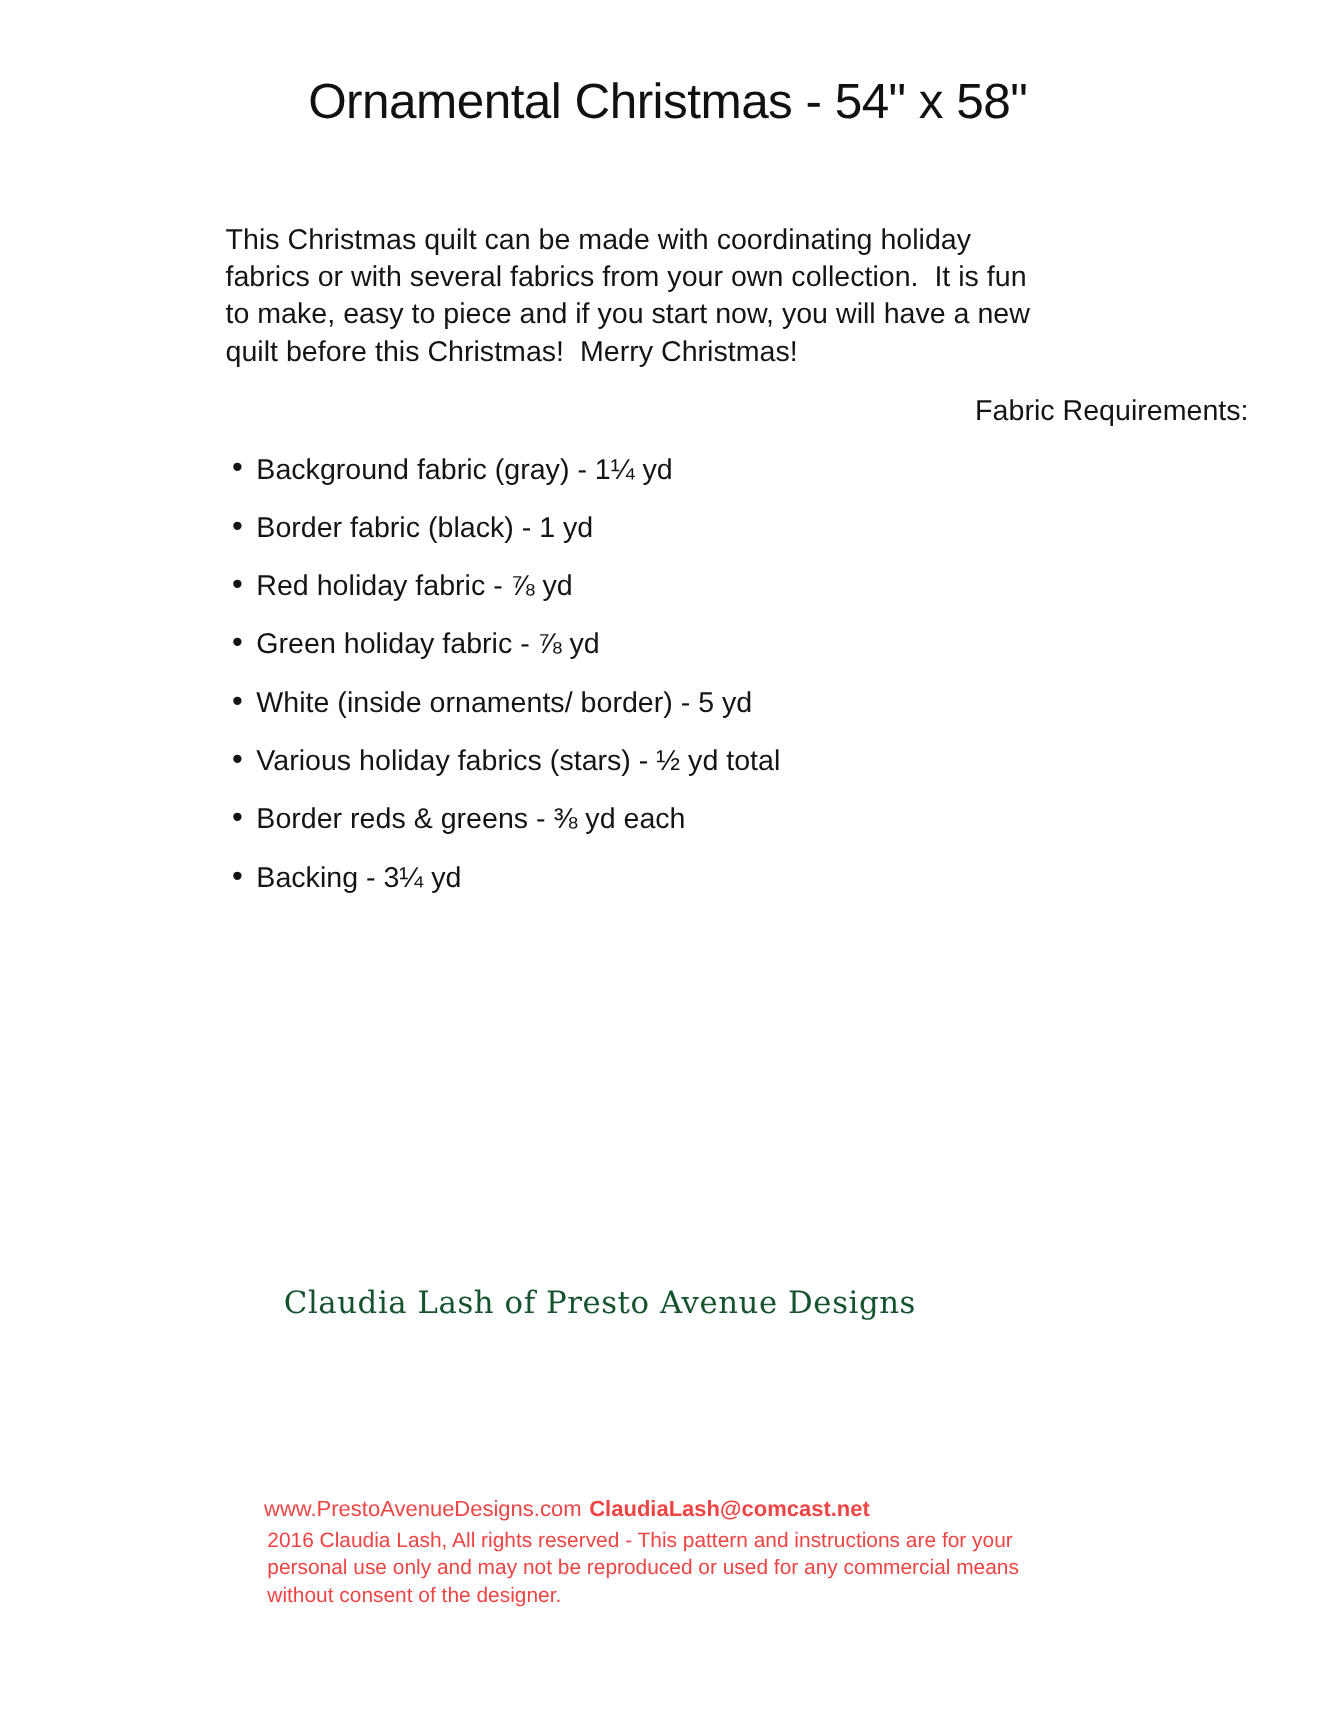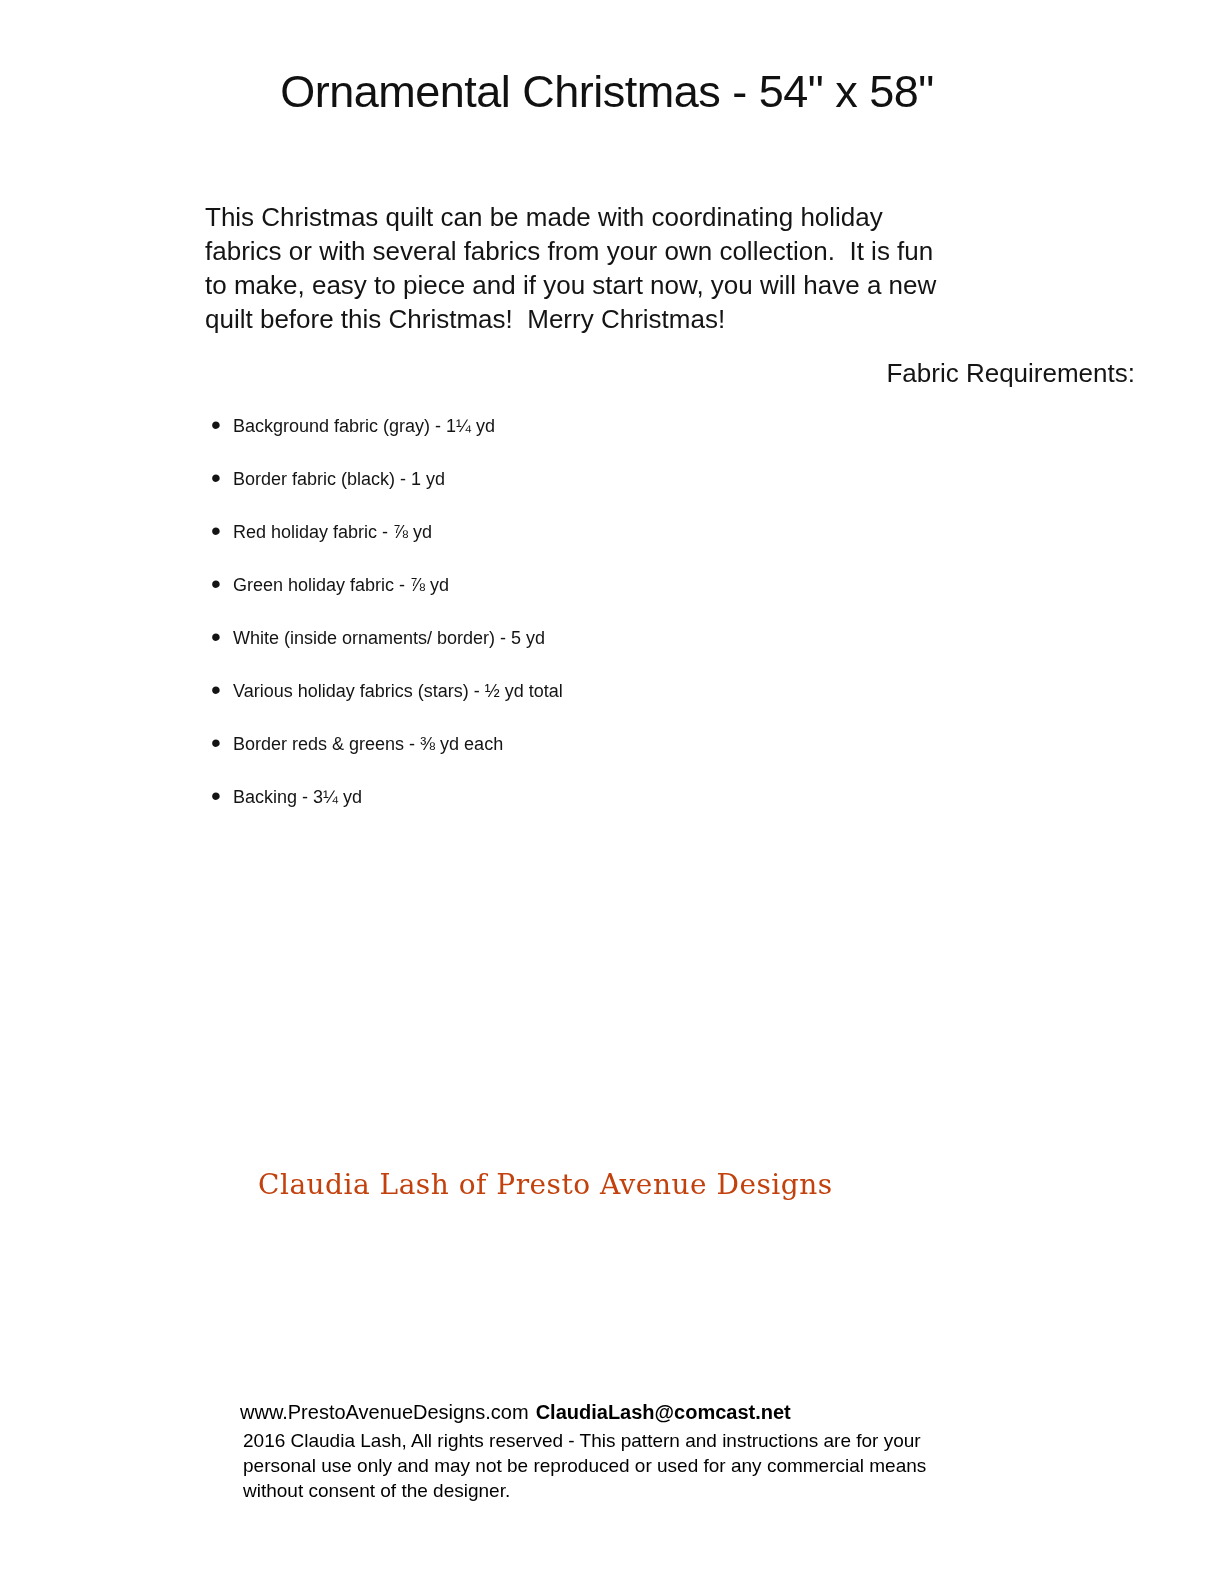--- a/index.html
+++ b/index.html
@@ -48,50 +48,50 @@
     text-align: right;
   }
   .req-list {
     margin: 19px 0 0 0;
     padding: 0 0 0 6px;
     list-style: none;
   }
   .req-list li {
     position: relative;
     padding-left: 22px;
-    font-size: 18px;
+    font-size: 26px;
     line-height: 34px;
     margin-bottom: 19px;
   }
   .req-list li::before {
     content: "\2022";
     position: absolute;
     left: 0;
     top: -1px;
     font-size: 28px;
     color: #141414;
   }
   .designer {
     position: absolute;
     left: 258px;
     top: 1164px;
     font-family: "DejaVu Serif", serif;
     font-size: 28px;
     line-height: 42px;
     letter-spacing: 0.5px;
-    color: #c2410c;
+    color: #14532d;
   }
   .footer {
     position: absolute;
     left: 240px;
-    top: 1400px;
+    top: 1360px;
     width: 760px;
     font-size: 19px;
     line-height: 25px;
-    color: #000000;
+    color: #ef4444;
   }
   .footer-contact {
     margin: 0;
     font-size: 20px;
     line-height: 25px;
   }
   .footer-contact .email {
     font-weight: 700;
     margin-left: 7px;
   }

